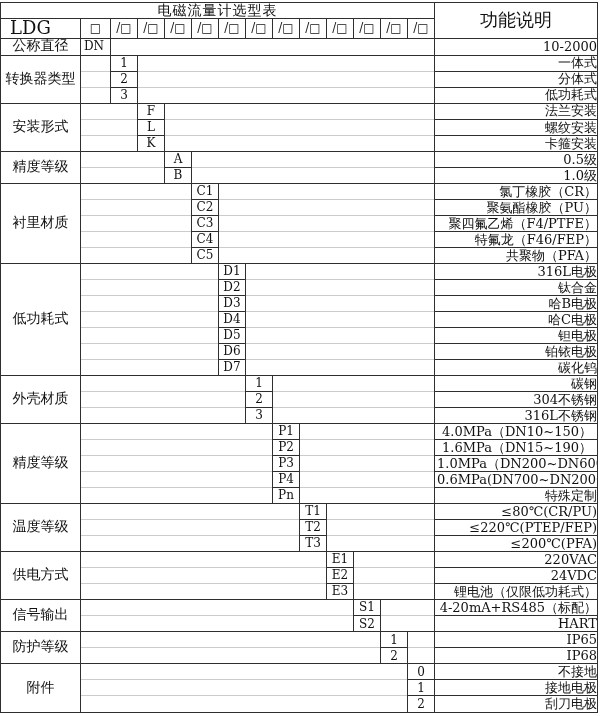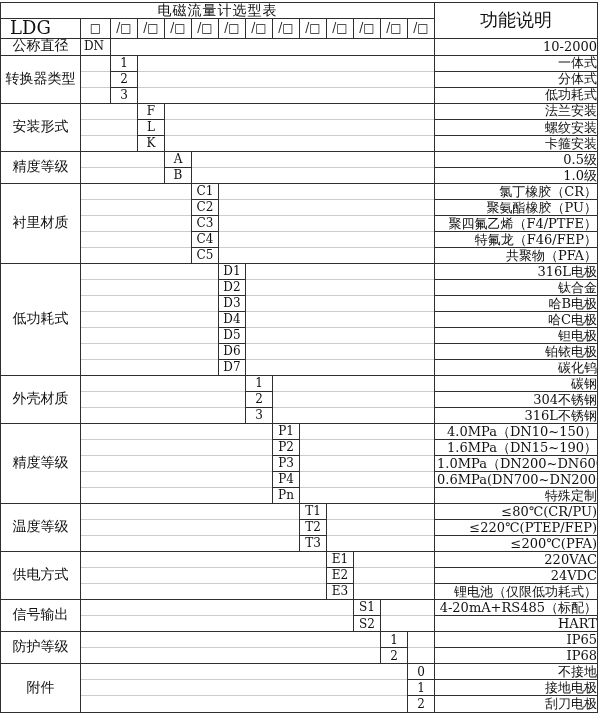--- a/index.html
+++ b/index.html
@@ -26,21 +26,21 @@
     font-size:13px;line-height:1.05;
   }
   td.title-cell{font-size:14px;letter-spacing:1px;border:1px solid var(--border);}
   td.func-header{font-size:18px;border:1px solid var(--border);}
   td.model-cell{text-align:left;padding-left:9px;font-size:18px;border:1px solid var(--border);}
   td.slot-cell{font-size:12px;border:1px solid var(--border);}
   td.label-cell{border:1px solid var(--border);font-size:14px;font-family:Liberation Serif, serif;}
   td.code-cell{border:1px solid var(--border);font-size:12px;}
   td.code-cell.dn{text-align:left;padding-left:3px;}
   td.desc-cell{border:1px solid var(--border);font-size:13px;text-align:right;}
-  td.desc-cell.left{text-align:right;padding-left:2px;}
+  td.desc-cell.left{text-align:center;padding-left:2px;}
   td.spacer{
     border-top:1px solid var(--grid);
     border-bottom:none;border-left:none;border-right:none;
   }
   td.spacer.sec-top{border-top:1px solid var(--border);}
   tr.title-row{height:15px;}
   tr.header-row{height:17px;}
 </style>
 </head>
 <body>

